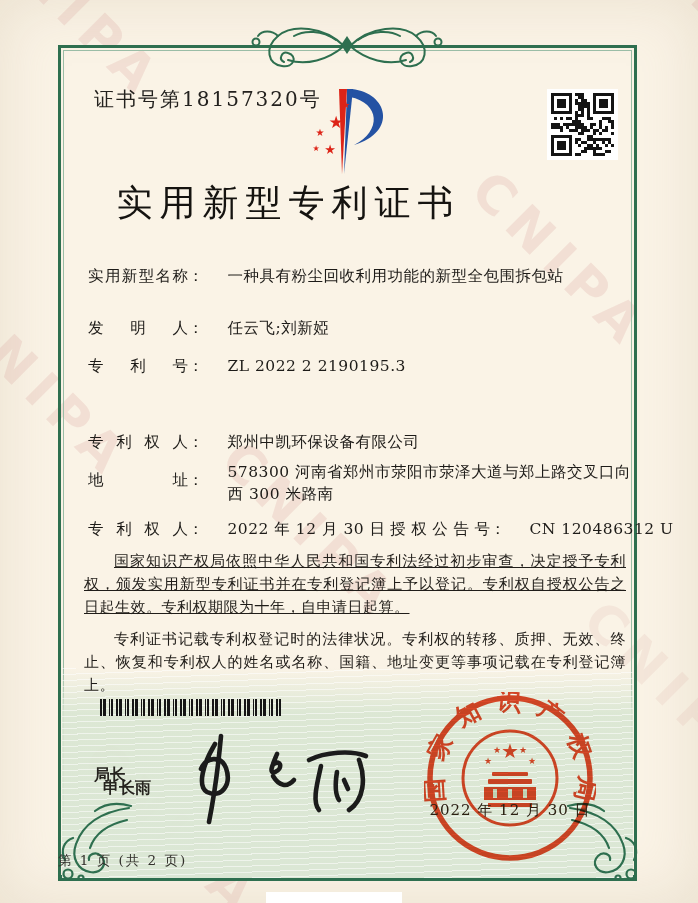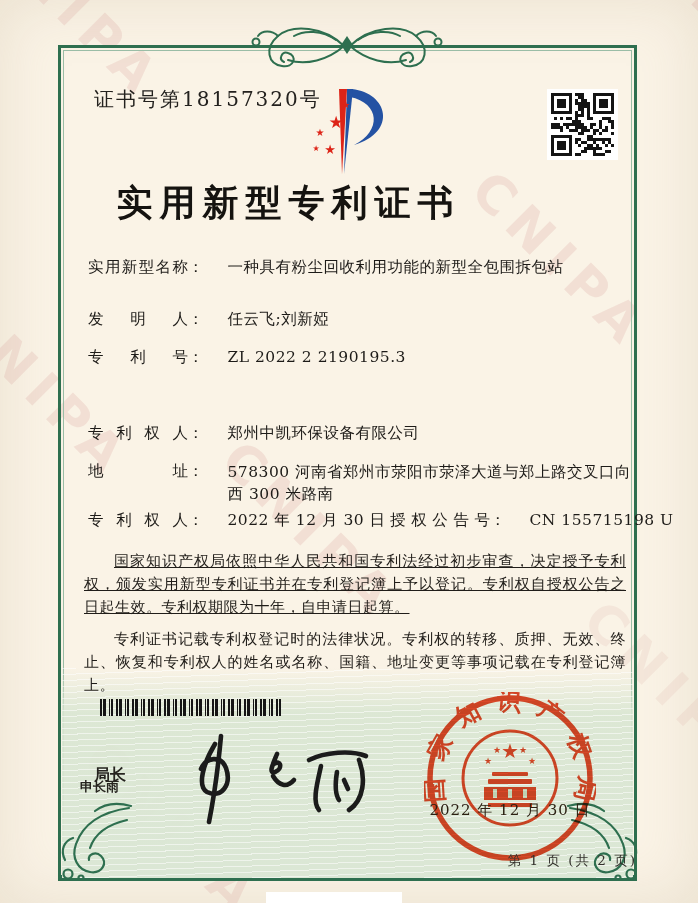--- a/index.html
+++ b/index.html
@@ -37,54 +37,54 @@
   .orn-bl { left:57px; top:800px; }
   .orn-br { left:566px; top:800px; transform:scaleX(-1); }
 
   
   .cert-no { position:absolute; left:94px; top:86px; font-size:20px; letter-spacing:2px; color:#23211e; }
   .logo { position:absolute; left:298px; top:84px; }
   .qr { position:absolute; left:547px; top:89px; background:#fff; padding:4px;
         display:grid; grid-template-columns:repeat(21,3px); grid-auto-rows:3px; }
   .qr div.on { background:#141414; }
   .title { position:absolute; left:58px; top:179px; width:461px; text-align:center;
-           font-size:36px; font-weight:bold; letter-spacing:7px; color:#151310; }
+           font-size:36px; font-weight:normal; letter-spacing:7px; color:#151310; }
 
   
   .row { position:absolute; left:88px; font-size:15.5px; color:#1d1b18; white-space:nowrap; }
   .lwrap::after { content:"："; }
-  .flabel { display:inline-block; width:100px; text-align:justify; text-align-last:justify; }
+  .flabel { display:inline-block; width:100px; text-align:justify; text-align-last:justify;margin-top:9px; }
   .fvalue { margin-left:24px; letter-spacing:.5px; }
   .addr { display:inline-block; width:418px; white-space:normal; vertical-align:top; line-height:22px; }
   .pair-b { position:absolute; left:302px; top:0; }
 
   
   .para { position:absolute; left:84px; width:542px; font-size:15px; line-height:23px;
           color:#201d19; text-indent:2em; text-align:justify; letter-spacing:.5px; }
   .para1 { top:550px;text-decoration:underline; }
   .para2 { top:628px;font-family:Liberation Serif, serif; }
 
   
   .barcode { position:absolute; left:100px; top:699px; width:181px; height:17px;
     background:repeating-linear-gradient(90deg,
       #151515 0 2px, transparent 2px 3px,
       #151515 3px 6px, transparent 6px 9px,
       #151515 9px 10px, transparent 10px 11px,
       #151515 11px 13px, transparent 13px 16px); }
   .bureau-title { position:absolute; left:94px; top:749px; font-family:"DejaVu Sans","Liberation Sans",sans-serif;
                   font-size:16px; font-weight:600; color:#26241f;margin-top:16px; }
-  .bureau-name  { position:absolute; left:80px; top:778px; font-family:"DejaVu Sans","Liberation Sans",sans-serif;
-                  font-size:13px; font-weight:600; color:#26241f; }
+  .bureau-name  { position:absolute; left:103px; top:778px; font-family:"DejaVu Sans","Liberation Sans",sans-serif;
+                  font-size:16px; font-weight:600; color:#26241f; }
   .signature { position:absolute; left:185px; top:730px; }
 
   .seal { position:absolute; left:424px; top:692px; width:172px; height:172px; mix-blend-mode:multiply; opacity:.95; }
   .seal-date { position:absolute; left:418px; top:801px; width:184px; text-align:center;
                font-size:15px; letter-spacing:1px; color:#2b2012; z-index:5; }
 
-  .footer { position:absolute; left:58px; top:852px; width:579px; text-align:right;
+  .footer { position:absolute; left:58px; top:852px; width:579px; text-align:left;
             font-size:13.5px; letter-spacing:2px; color:#33312c; }
   .white-strip { position:absolute; left:266px; top:892px; width:136px; height:11px; background:#fff; }
 </style>
 </head>
 <body>
 
 <div class="canvas">
 
   <div class="wm wm1">CNIPA</div>
   <div class="wm wm2">CNIPA</div>
@@ -607,21 +607,21 @@
   </div>
   <div class="row" style="top:423px">
     <span class="lwrap"><span class="flabel">专利权人</span></span><span class="fvalue">郑州中凯环保设备有限公司</span>
   </div>
   <div class="row" style="top:461px">
     <span class="lwrap"><span class="flabel">地址</span></span><span class="fvalue addr">578300 河南省郑州市荥阳市荥泽大道与郑上路交叉口向西 300 米路南</span>
   </div>
   <div class="row" style="top:510px">
     <span class="lwrap"><span class="flabel">专利权人</span></span><span class="fvalue">2022 年 12 月 30 日</span>
     <span class="pair-b">
-      <span class="lwrap"><span class="flabel">授权公告号</span></span><span class="fvalue">CN 155715198 U</span>
+      <span class="lwrap"><span class="flabel">授权公告号</span></span><span class="fvalue">CN 120486312 U</span>
     </span>
   </div>
 
   <div class="para para1">国家知识产权局依照中华人民共和国专利法经过初步审查，决定授予专利权，颁发实用新型专利证书并在专利登记簿上予以登记。专利权自授权公告之日起生效。专利权期限为十年，自申请日起算。</div>
   <div class="para para2">专利证书记载专利权登记时的法律状况。专利权的转移、质押、无效、终止、恢复和专利权人的姓名或名称、国籍、地址变更等事项记载在专利登记簿上。</div>
 
   <div class="barcode"></div>
 
   <div class="bureau-title">局长</div>
   <div class="bureau-name">申长雨</div>

